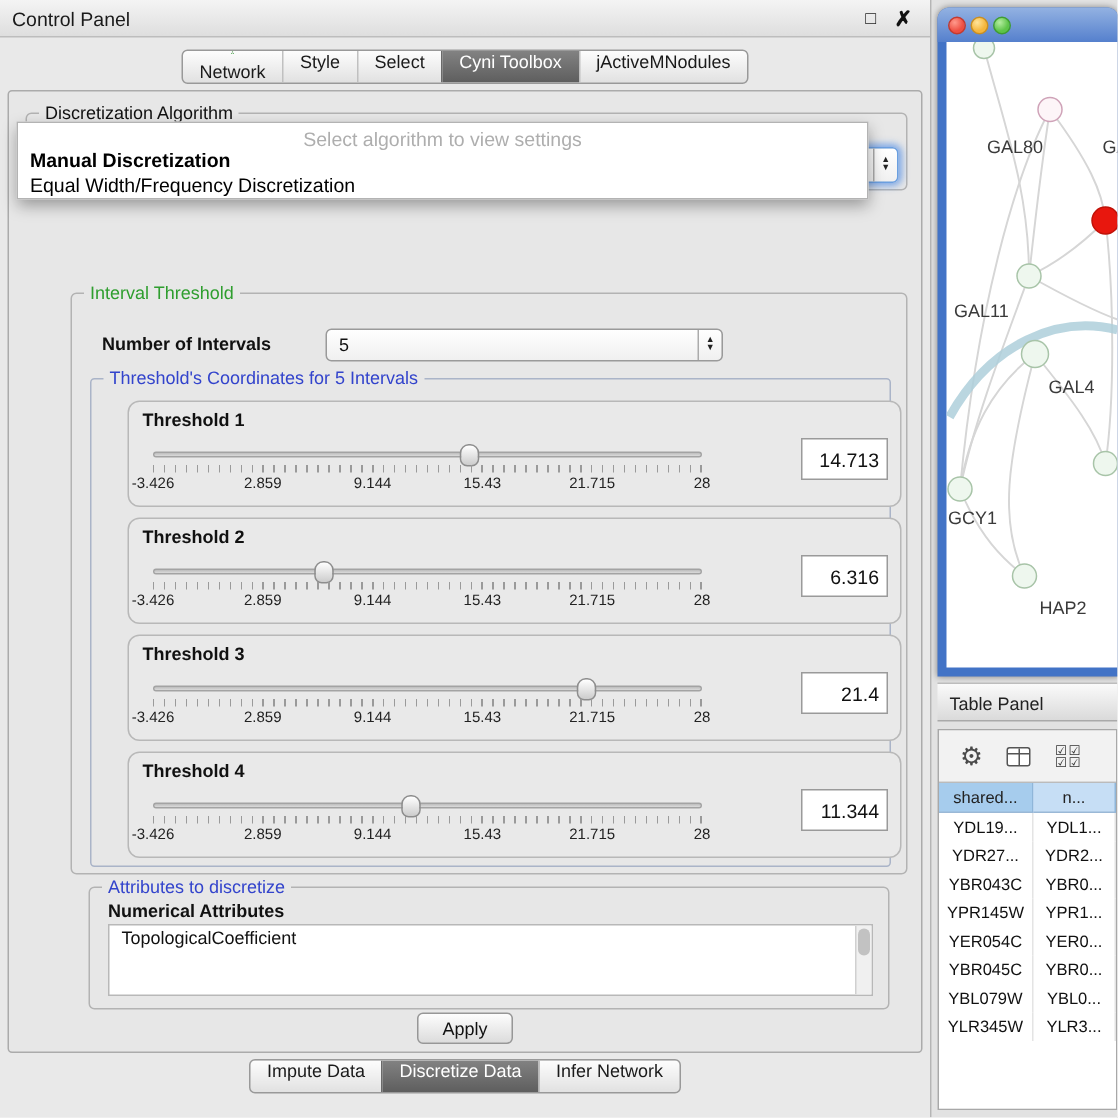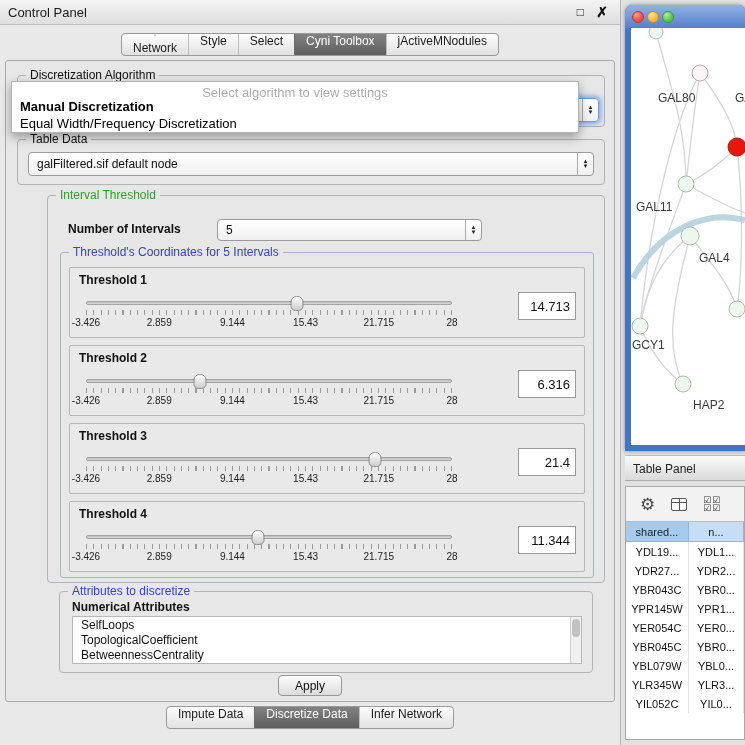--- a/index.html
+++ b/index.html
@@ -45,21 +45,21 @@
   
   .g-table { left:11px; top:78px; width:588px; height:46px; }
   .combo-tabledata { position:absolute; left:10px; top:12px; right:10px; }
 
   
   .g-interval { left:41px; top:134px; width:558px; height:388px; }
   .niv-label { position:absolute; left:20px; top:26px; font-size:12px; font-weight:bold; color:#111; }
   .combo-niv { position:absolute; left:169px; top:23px; width:265px; height:22px; }
 
   .thr-group { position:absolute; left:12px; top:56px; width:534px; height:326px; border:1px solid #aab4c8; border-radius:3px; }
-  .thr-block { position:absolute; left:8px; width:516px; height:71px; border:1px solid #b8b8b8; border-radius:2px; background:#e9e9e9; }
+  .thr-block { position:absolute; left:24px; width:516px; height:71px; border:1px solid #b8b8b8; border-radius:8px; background:#e9e9e9; }
   .thr-label { position:absolute; left:9px; top:5px; font-size:12px; font-weight:bold; color:#111; }
   .slider { position:absolute; left:8px; top:24px; width:382px; height:42px; }
   .track { position:absolute; left:8px; right:8px; top:9px; height:4px; background:linear-gradient(#bdbdbd,#dadada); border:1px solid #a3a3a3; border-radius:3px; }
   .thumb { position:absolute; top:-6px; width:13px; height:15px; transform:translateX(-50%); background:linear-gradient(#ffffff,#cccccc); border:1px solid #8d8d8d; border-radius:6px 6px 5px 5px; cursor:pointer; }
   .ticks { position:absolute; left:8px; right:8px; top:18px; height:5px;
            background-image:repeating-linear-gradient(90deg,#9a9a9a 0,#9a9a9a 1px,transparent 1px,transparent 7.3px); }
   .tick-labels { position:absolute; left:8px; right:8px; top:25px; height:12px; font-size:10px; color:#222; }
   .tick-labels span { position:absolute; transform:translateX(-50%); white-space:nowrap; }
   .tl0{left:0%}.tl1{left:20%}.tl2{left:40%}.tl3{left:60%}.tl4{left:80%}.tl5{left:100%}
   .value-box { position:absolute; right:8px; top:24px; width:58px; height:28px; background:#fff; border:1px solid #9a9a9a; font-size:13px; font-family:"Liberation Sans",sans-serif; text-align:right; padding:0 5px; color:#111; }
@@ -153,30 +153,20 @@
             </span>
         </div>
       </div>
 
       <div class="popup">
         <div class="popup-hint">Select algorithm to view settings</div>
         <div class="popup-opt1">Manual Discretization</div>
         <div class="popup-opt2">Equal Width/Frequency Discretization</div>
       </div>
 
-      <div class="group g-table">
-        <span class="group-label">Table Data</span>
-        <div class="combo combo-tabledata">
-          <span class="val">galFiltered.sif default node</span>
-          <span class="stepper">
-              <span>▲</span>
-              <span>▼</span>
-            </span>
-        </div>
-      </div>
 
       <div class="group g-interval">
         <span class="group-label green">Interval Threshold</span>
         <div class="niv-label">Number of Intervals</div>
         <div class="combo combo-niv">
           <span class="val">5</span>
           <span class="stepper">
               <span>▲</span>
               <span>▼</span>
             </span>
@@ -260,23 +250,21 @@
             </div>
             <input class="value-box" value="11.344" style="">
           </div>
         </div>
       </div>
 
       <div class="group g-attr">
         <span class="group-label blue">Attributes to discretize</span>
         <div class="attr-sublabel">Numerical Attributes</div>
         <div class="attr-list">
-          <div class="attr-item">SelfLoops</div>
           <div class="attr-item">TopologicalCoefficient</div>
-          <div class="attr-item">BetweennessCentrality</div>
           <div class="attr-scroll">
             <div class="attr-thumb"></div>
           </div>
         </div>
       </div>
 
       <button class="apply-btn">Apply</button>
     </div>
 
     <div class="tabs-row bottom-tabs">
@@ -377,20 +365,16 @@
         <div class="td-cell td2">YBR0...</div>
       </div>
       <div class="tp-row">
         <div class="td-cell td1">YBL079W</div>
         <div class="td-cell td2">YBL0...</div>
       </div>
       <div class="tp-row">
         <div class="td-cell td1">YLR345W</div>
         <div class="td-cell td2">YLR3...</div>
       </div>
-      <div class="tp-row">
-        <div class="td-cell td1">YIL052C</div>
-        <div class="td-cell td2">YIL0...</div>
-      </div>
     </div>
   </div>
 
 </div>
 
 </body></html>

